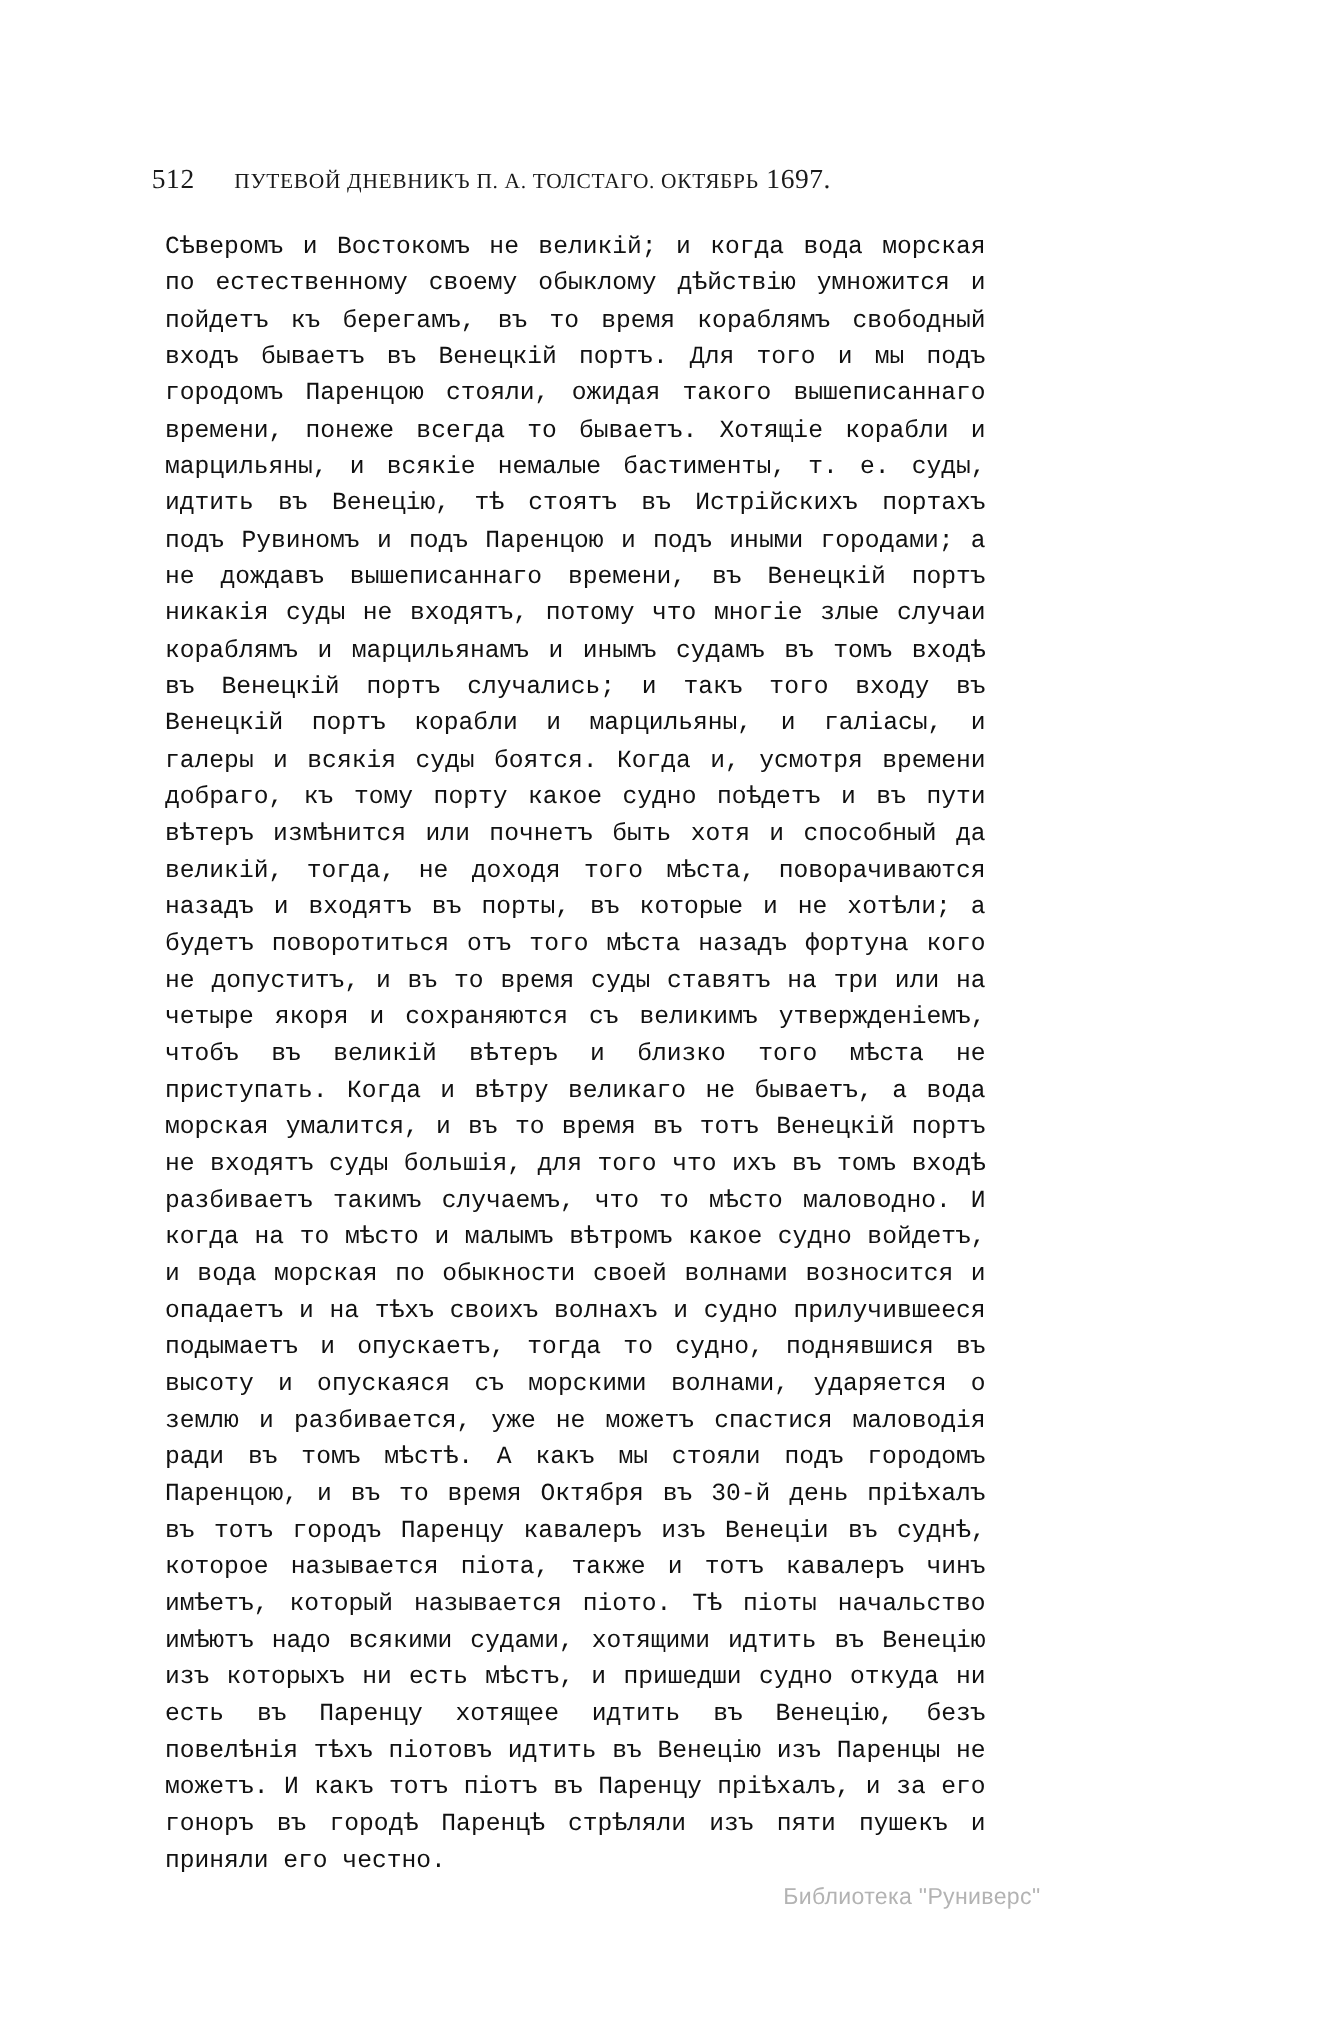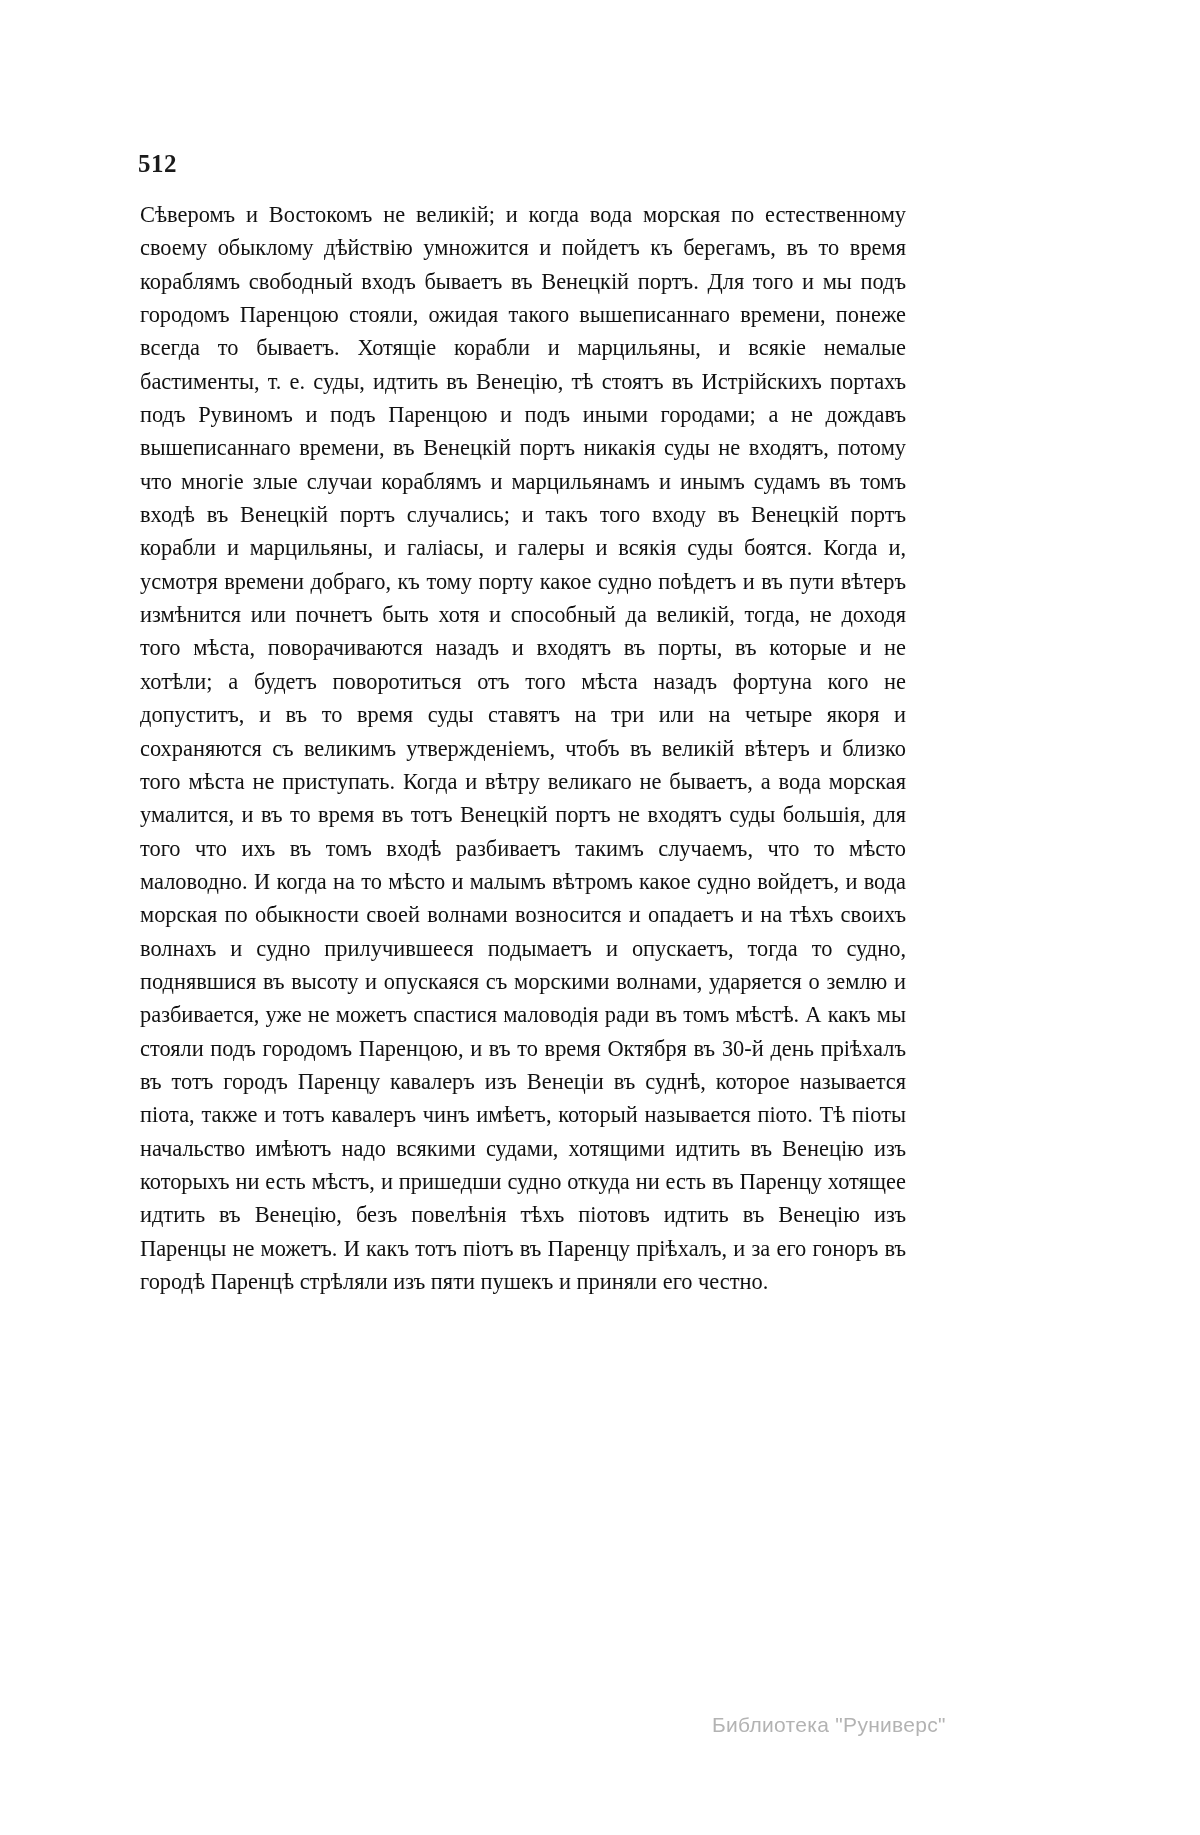--- a/index.html
+++ b/index.html
@@ -22,21 +22,20 @@
     height: 1835px;
   }
   .header-line {
     position: absolute;
     left: 138px;
     top: 150px;
     width: 930px;
     display: flex;
     align-items: baseline;
     white-space: nowrap;
-    font-weight: bold;
   }
   .folio {
     font-size: 25px;
     letter-spacing: 0.5px;
     color: #1a1a1a;
   }
   .running-title {
     margin-left: 36px;
     font-size: 19.5px;
     letter-spacing: 0.6px;
@@ -52,23 +51,24 @@
     position: absolute;
     left: 138px;
     top: 196px;
     width: 770px;
     font-size: 22.4px;
     line-height: 33.35px;
     text-align: justify;
     color: #111111;
   }
   .body-text p {
-    margin: 2px;
+    margin: 12px;
     text-align: justify;
     text-justify: inter-word;
+    font-family: Liberation Mono, monospace;
   }
   .body-text p.para2 {
     text-indent: 44px;
     margin-top: 1px;
   }
   .body-text p.para1 {
     text-indent: 0;
   }
   .watermark {
     position: absolute;
@@ -80,20 +80,23 @@
     letter-spacing: 0.3px;
   }
 </style>
 </head>
 <body>
 
 <div class="page">
 
   <div class="header-line">
     <span class="folio">512</span>
+    <span class="running-title">
+      <span>ПУТЕВОЙ ДНЕВНИКЪ П. А. ТОЛСТАГО. ОКТЯБРЬ</span><span class="yr">1697.</span>
+    </span>
   </div>
 
   <div class="body-text">
     <p class="para1">Сѣверомъ и Востокомъ не великiй; и когда вода морская по естественному своему обыклому дѣйствiю умножится и пойдетъ къ берегамъ, въ то время кораблямъ свободный входъ бываетъ въ Венецкiй портъ. Для того и мы подъ городомъ Паренцою стояли, ожидая такого вышеписаннаго времени, понеже всегда то бываетъ. Хотящiе корабли и марцильяны, и всякiе немалые бастименты, т. е. суды, идтить въ Венецiю, тѣ стоятъ въ Истрiйскихъ портахъ подъ Рувиномъ и подъ Паренцою и подъ иными городами; а не дождавъ вышеписаннаго времени, въ Венецкiй портъ никакiя суды не входятъ, потому что многiе злые случаи кораблямъ и марцильянамъ и инымъ судамъ въ томъ входѣ въ Венецкiй портъ случались; и такъ того входу въ Венецкiй портъ корабли и марцильяны, и галiасы, и галеры и всякiя суды боятся. Когда и, усмотря времени добраго, къ тому порту какое судно поѣдетъ и въ пути вѣтеръ измѣнится или почнетъ быть хотя и способный да великiй, тогда, не доходя того мѣста, поворачиваются назадъ и входятъ въ порты, въ которые и не хотѣли; а будетъ поворотиться отъ того мѣста назадъ фортуна кого не допуститъ, и въ то время суды ставятъ на три или на четыре якоря и сохраняются съ великимъ утвержденiемъ, чтобъ въ великiй вѣтеръ и близко того мѣста не приступать. Когда и вѣтру великаго не бываетъ, а вода морская умалится, и въ то время въ тотъ Венецкiй портъ не входятъ суды большiя, для того что ихъ въ томъ входѣ разбиваетъ такимъ случаемъ, что то мѣсто маловодно. И когда на то мѣсто и малымъ вѣтромъ какое судно войдетъ, и вода морская по обыкности своей волнами возносится и опадаетъ и на тѣхъ своихъ волнахъ и судно прилучившееся подымаетъ и опускаетъ, тогда то судно, поднявшися въ высоту и опускаяся съ морскими волнами, ударяется о землю и разбивается, уже не можетъ спастися маловодiя ради въ томъ мѣстѣ. А какъ мы стояли подъ городомъ Паренцою, и въ то время Октября въ 30-й день прiѣхалъ въ тотъ городъ Паренцу кавалеръ изъ Венецiи въ суднѣ, которое называется пiота, также и тотъ кавалеръ чинъ имѣетъ, который называется пiото. Тѣ пiоты начальство имѣютъ надо всякими судами, хотящими идтить въ Венецiю изъ которыхъ ни есть мѣстъ, и пришедши судно откуда ни есть въ Паренцу хотящее идтить въ Венецiю, безъ повелѣнiя тѣхъ пiотовъ идтить въ Венецiю изъ Паренцы не можетъ. И какъ тотъ пiотъ въ Паренцу прiѣхалъ, и за его гоноръ въ городѣ Паренцѣ стрѣляли изъ пяти пушекъ и приняли его честно.</p>
   </div>
 
   <div class="watermark">Библиотека "Руниверс"</div>
 
 </div>
 

